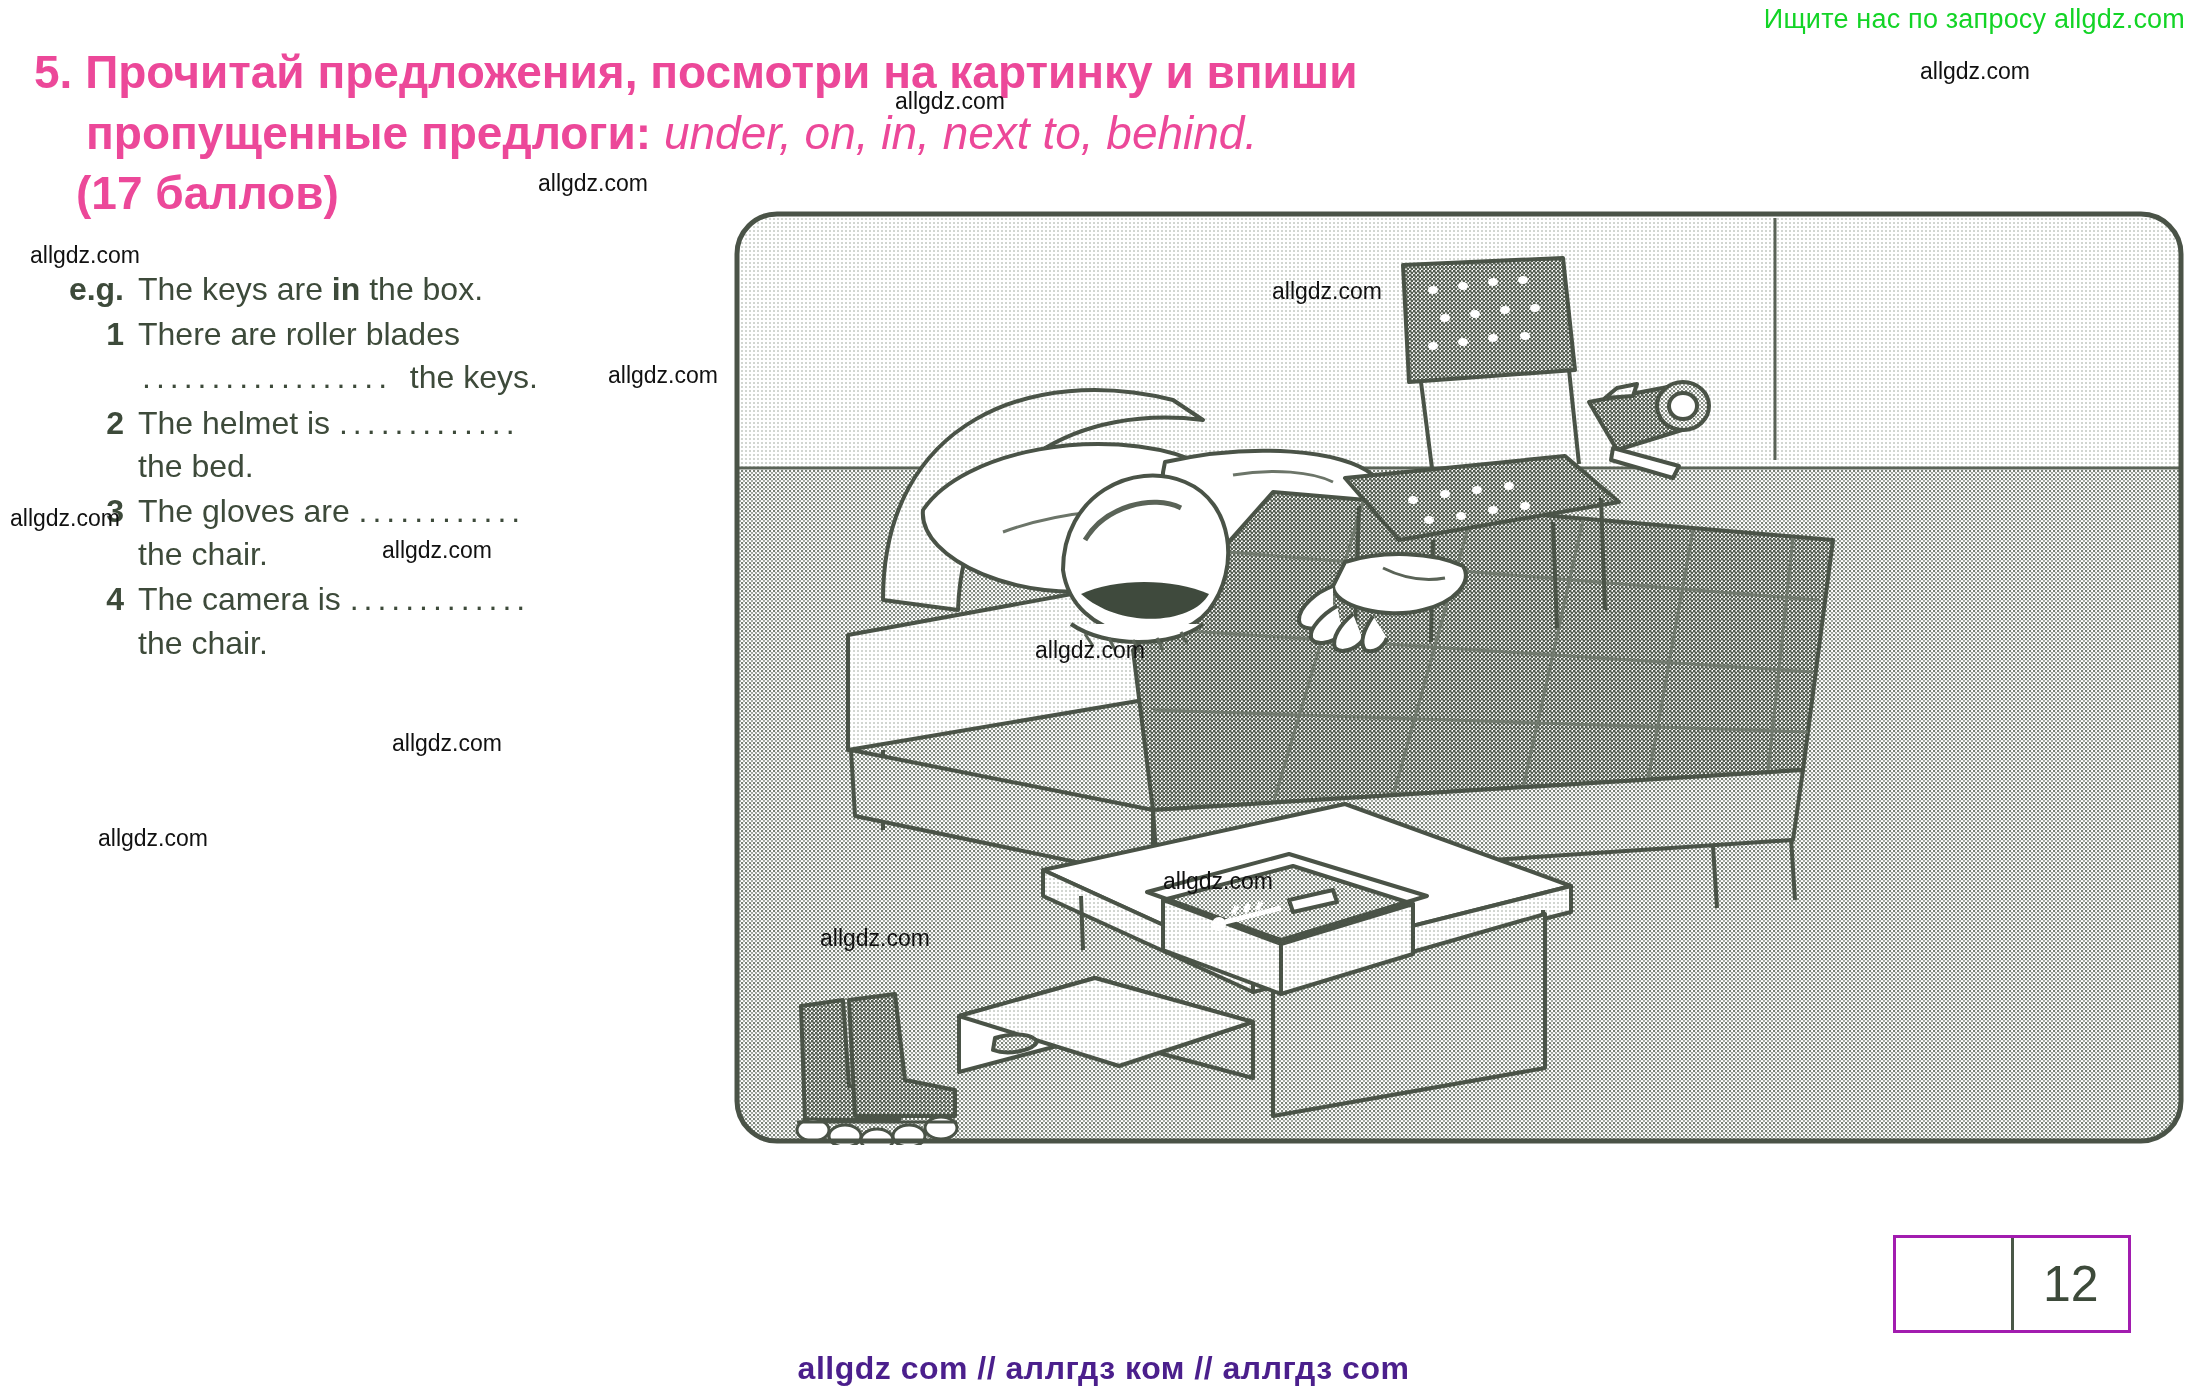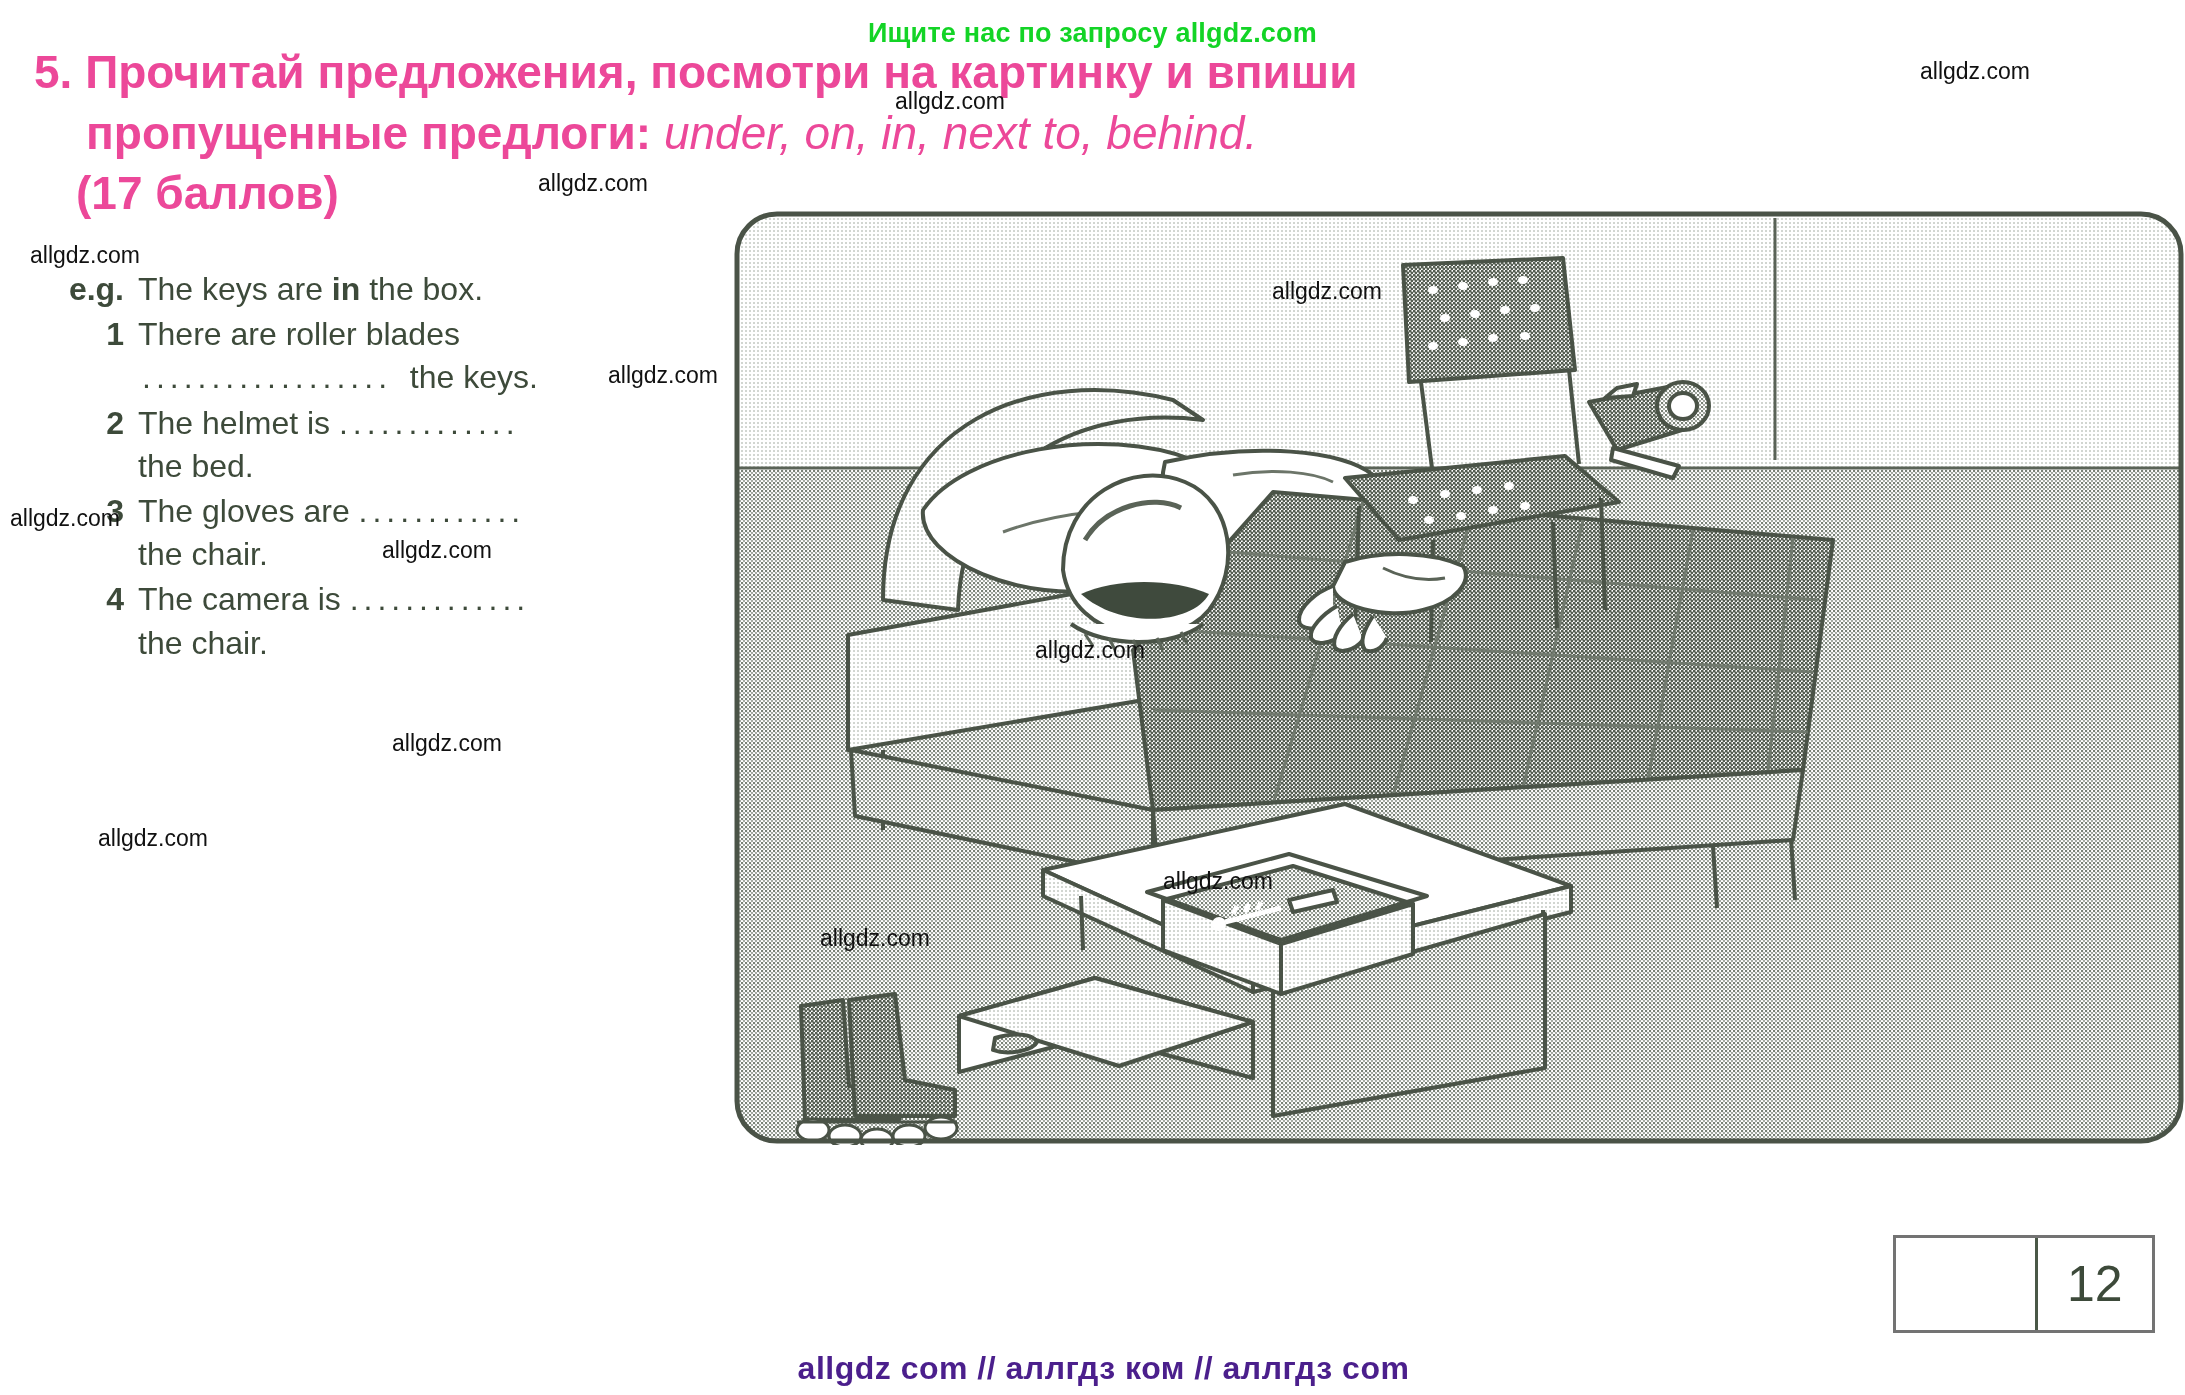--- a/index.html
+++ b/index.html
@@ -11,27 +11,27 @@
     width: 2185px;
     height: 1395px;
     position: relative;
     font-family: "Liberation Sans", sans-serif;
     overflow: hidden;
   }
 
   
   .top-banner {
     position: absolute;
-    top: 18px;
+    top: 4px;
     left: 0;
     width: 100%;
-    text-align: center;
+    text-align: right;
     color: #13d426;
     font-size: 27px;
-    font-weight: 700;
+    font-weight: 400;
     letter-spacing: 0.2px;
     font-family: "Liberation Sans", sans-serif;
   }
 
   
   .heading {
     position: absolute;
     left: 34px;
     top: 42px;
     width: 1900px;
@@ -117,23 +117,22 @@
     height: 100%;
   }
 
   
   .score-box {
     position: absolute;
     left: 1893px;
     top: 1235px;
     width: 232px;
     height: 92px;
-    border: 3px solid #737373;
+    border: 3px solid #a21caf;
     display: flex;
-    padding-left: 24px;
   }
   .score-cell {
     flex: 1 1 50%;
     display: flex;
     align-items: center;
     justify-content: center;
     font-size: 50px;
     color: #3d4a3a;
     font-family: "Liberation Sans", sans-serif;
   }

